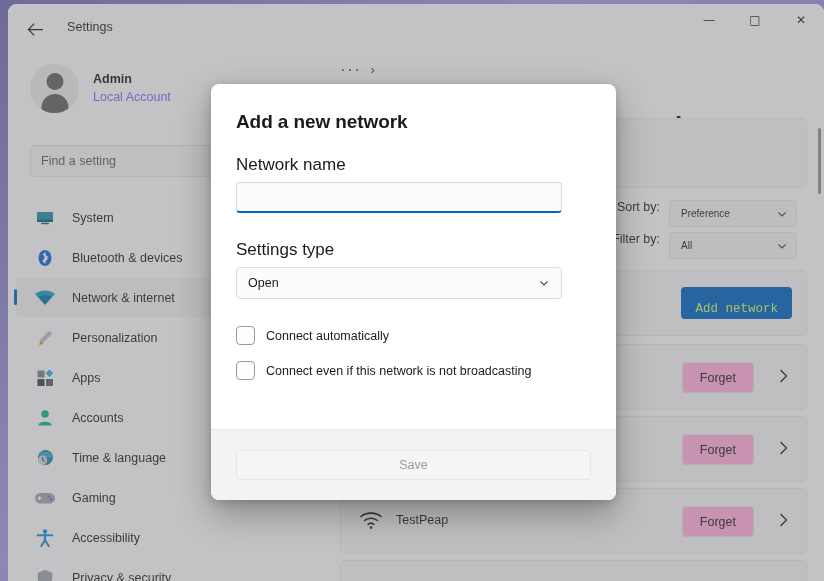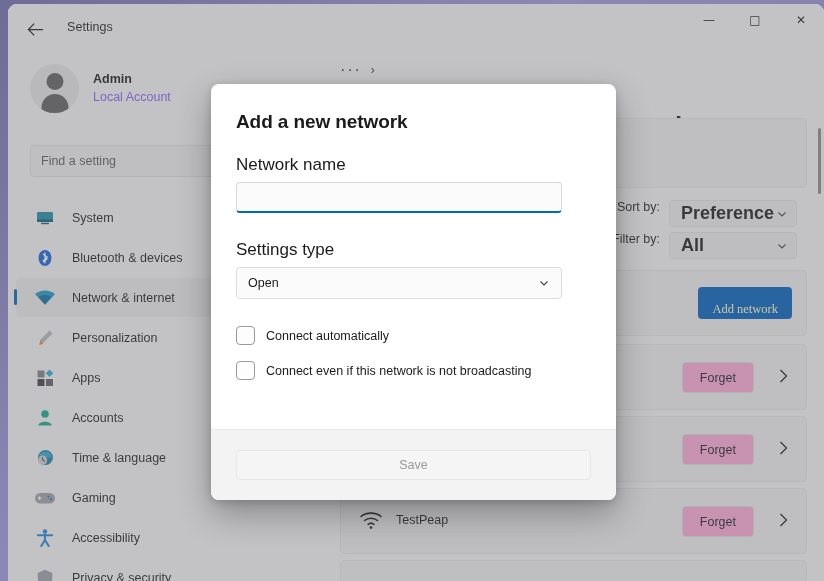--- a/index.html
+++ b/index.html
@@ -156,34 +156,34 @@
   #row-sort { top: 148px; }
   #row-filter { top: 180px; }
   .filterlabel { font-size: 12.5px; color:#1b1b1b; }
   .combobox {
     width: 128px; height: 27px;
     background: #ebebeb; border: 1px solid #dedede;
     border-radius: 4px;
     display: flex; align-items: center; justify-content: space-between;
     padding: 0 9px 0 11px; cursor: pointer;
   }
-  .combobox .cbtext { font-size: 18px; color:#1b1b1b;font-weight:bold; }
+  .combobox .cbtext { font-size: 10px; color:#1b1b1b; }
   .chev { width: 10px; height: 10px; }
 
   #addcard {
     position: absolute; left: 20px; top: 218px;
     width: 467px; height: 66px;
     background: #ededed; border: 1px solid #e2e2e2; border-radius: 5px;
   }
   #add-network-btn {
     position: absolute; right: 14px; top: 16px;
     height: 32px; padding: 15px 14px;
-    background: #005fb8; color:#fef9c3;
+    background: #005fb8; color:#bef264;
     border: none; border-radius: 4px;
-    font-family:Liberation Serif, serif; font-size:12.5px;
+    font-family:Liberation Mono, monospace; font-size:12.5px;
     cursor: pointer;
   }
 
   .netrow {
     position: absolute; left: 20px;
     width: 467px; height: 66px;
     background: #ededed; border: 1px solid #e2e2e2; border-radius: 5px;
   }
   .net-name {
     position:absolute; left: 55px; top: 24px;

